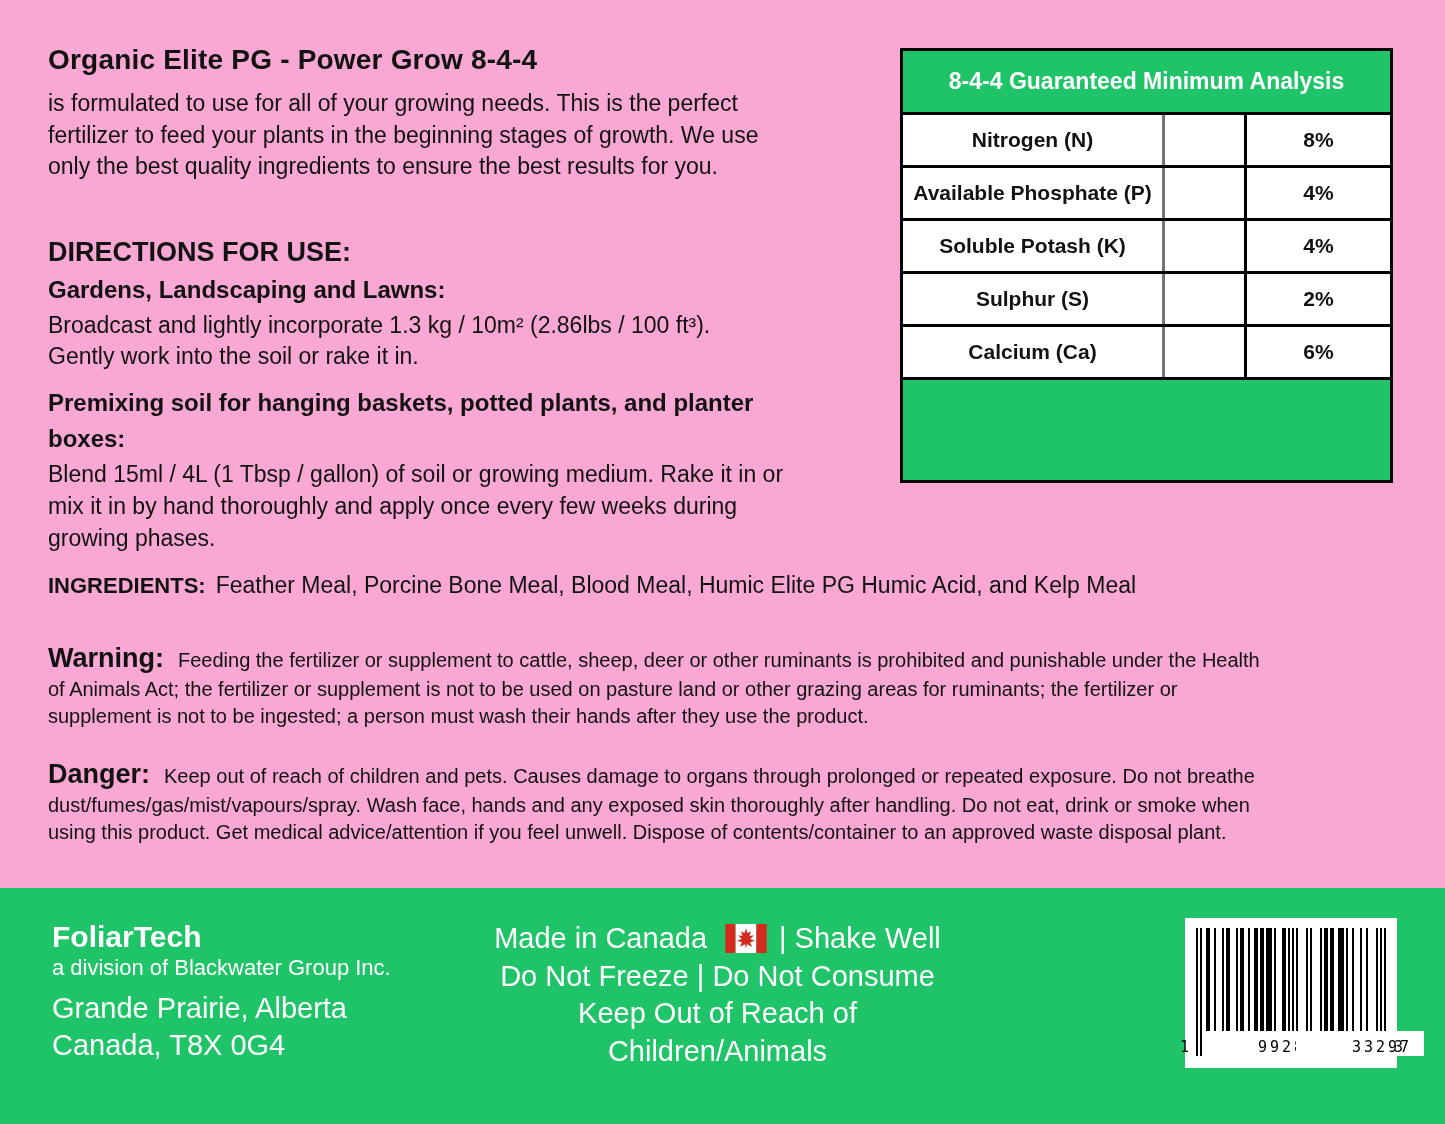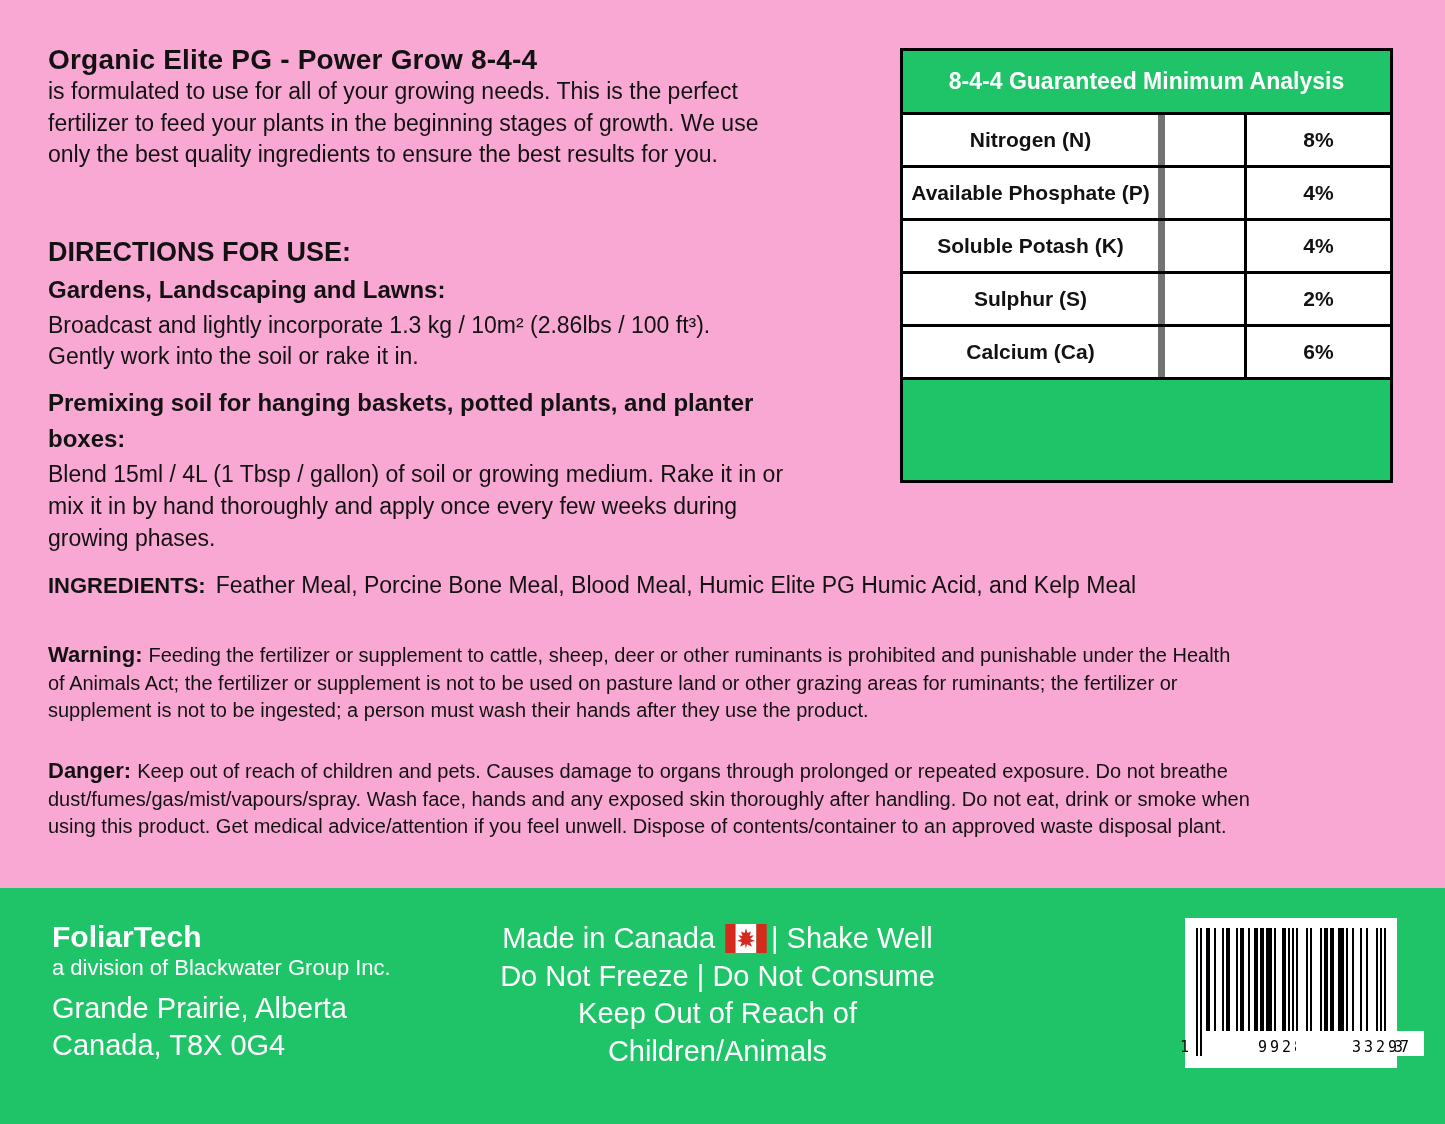--- a/index.html
+++ b/index.html
@@ -5,57 +5,57 @@
   html,body{margin:0;padding:0;background:#fff;}
   .page{
     position:relative;width:1445px;height:1124px;background:#f9a8d4;
     font-family:"Liberation Sans",sans-serif;color:#121212;overflow:hidden;
   }
   .pre{white-space:pre-line;}
 
   
   .intro{position:absolute;left:48px;top:44px;width:880px;}
   .intro h1{margin:0;font-size:28px;font-weight:800;letter-spacing:.2px;}
-  .intro p{margin:0 0 0;font-size:23px;line-height:1.38;}
+  .intro p{margin:12px 0 0;font-size:23px;line-height:1.38;}
 
   
   .directions{position:absolute;left:48px;top:238px;width:920px;}
   .directions h2{margin:0;font-size:27px;font-weight:800;line-height:1.1;}
   .directions h3{margin:4px 0 0;font-size:24px;font-weight:800;line-height:1.5;}
   .directions h3.second{margin-top:12px;}
   .directions p{margin:2px 0 0;font-size:23px;line-height:1.38;}
 
   
   .ingredients{position:absolute;left:48px;top:572px;width:1370px;font-size:23px;}
   .ingredients .lbl{font-size:22px;font-weight:700;margin-right:10px;}
 
   
   .notice{position:absolute;left:48px;width:1370px;font-size:20px;line-height:1.35;}
-  .notice .lbl{font-size:22px;font-weight:800;margin-right:6px;}
+  .notice .lbl{font-size:27px;font-weight:800;margin-right:14px;}
   .warning{top:640px;}
   .danger{top:756px;}
 
   
   .analysis{position:absolute;left:900px;top:48px;width:493px;border:3px solid #000;box-sizing:border-box;background:#fff;}
   .analysis-header{background:var(--green);color:#fff;font-weight:800;font-size:23px;text-align:center;
     height:61px;display:flex;align-items:center;justify-content:center;border-bottom:3px solid #000;}
   .analysis-row{display:grid;grid-template-columns:262px 82px 1fr;height:50px;border-bottom:3px solid #000;}
   .analysis-row > div{display:flex;align-items:center;justify-content:center;font-size:21px;font-weight:600;}
-  .analysis-row .cell-label{border-right:7px solid #737373;text-align:center;}
+  .analysis-row .cell-label{border-right:3px solid #737373;text-align:center;}
   .analysis-row .cell-spacer{border-right:3px solid #000;}
   .analysis-footer-block{height:100px;background:var(--green);}
 
   
   .footer{position:absolute;left:0;top:888px;width:1445px;height:236px;background:var(--green);color:#fff;}
   .f-left{position:absolute;left:52px;top:32px;}
   .f-company{font-size:30px;font-weight:800;line-height:1.15;}
   .f-division{font-size:22px;line-height:1.2;}
   .f-addr{font-size:29px;margin-top:9px;line-height:1.28;}
   .f-center{position:absolute;left:445px;top:32px;width:545px;text-align:center;font-size:29px;line-height:1.3;}
-  .f-center .row1{display:flex;align-items:center;justify-content:center;}
+  .f-center .row1{display:flex;align-items:center;justify-content:center;gap:8px;}
   .flag{width:42px;height:29px;margin:0 4px 0 10px;flex:0 0 auto;}
 
   
   .barcode-box{position:absolute;left:1185px;top:30px;width:212px;height:150px;background:#fff;
     display:flex;justify-content:center;}
   .bc-bars{position:relative;display:flex;width:190px;height:128px;margin-top:10px;}
   .bc-module{width:2px;height:100%;}
   .bc-bar{background:#000;}
   .bc-digits{position:absolute;bottom:0;height:25px;background:#fff;display:flex;align-items:flex-end;
     justify-content:center;color:#000;font-family:"DejaVu Sans Mono",monospace;font-size:15px;letter-spacing:3px;padding-left:44px;}

